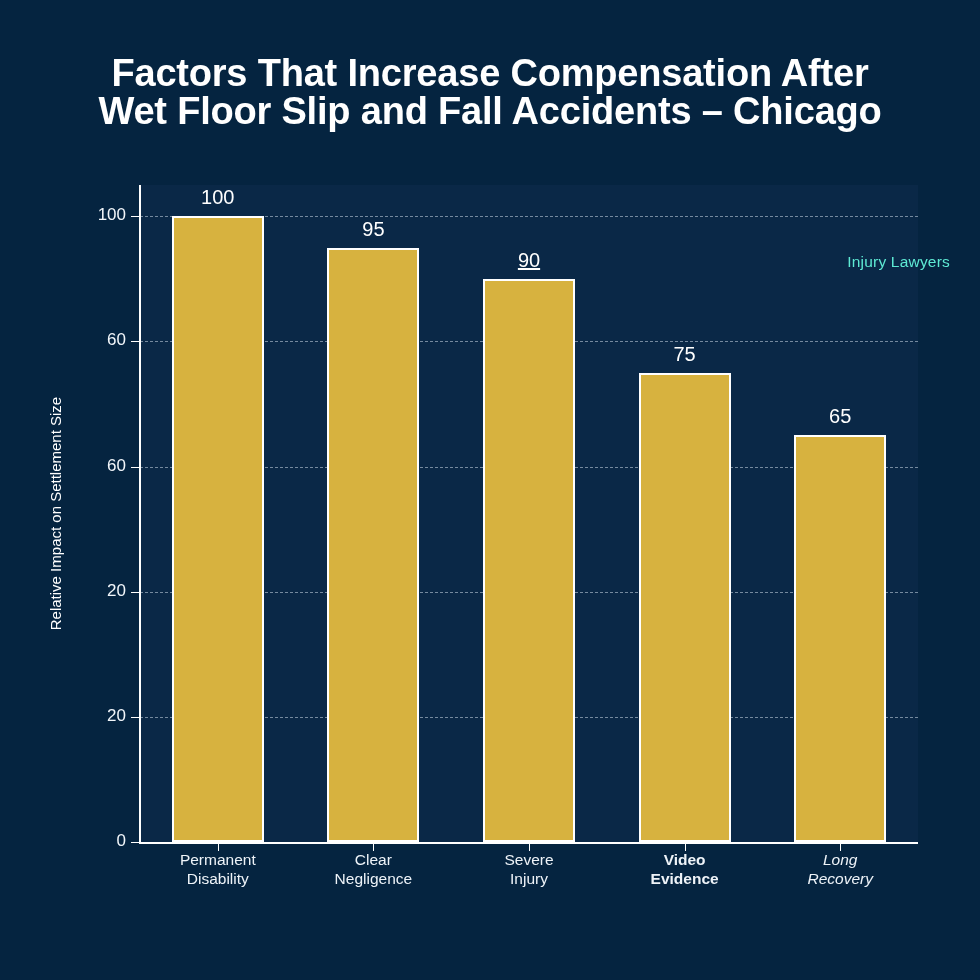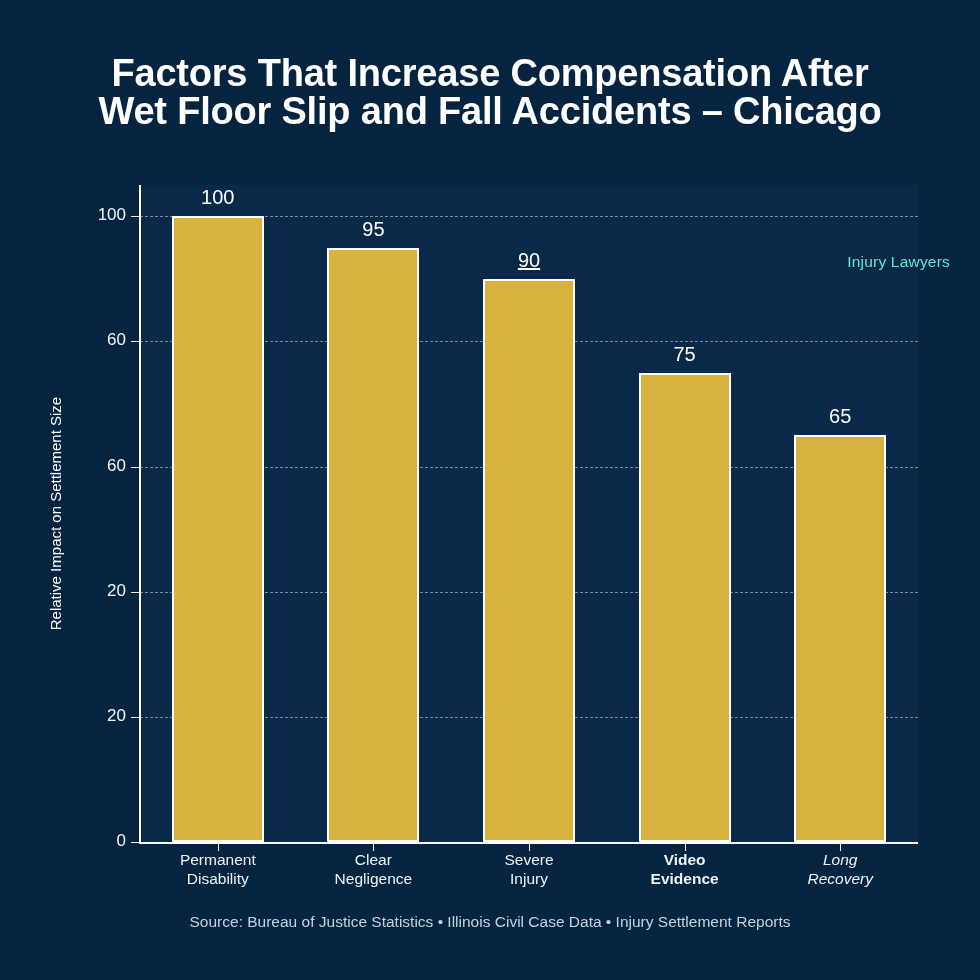--- a/index.html
+++ b/index.html
@@ -256,15 +256,14 @@
       <div class="xtick-label" style="left: 760.2px; width: 160px; font-style: italic;">
         <span>Long</span>
         <span>Recovery</span>
       </div>
     </div>
 
   <div class="logo">
     <div class="logo-sub">Injury Lawyers</div>
   </div>
 
-  <div class="source-note">Source: Bureau of Justice Statistics • Illinois Civil Case Data • Injury Settlement Reports</div>
 
 </div>
 
 </body></html>

